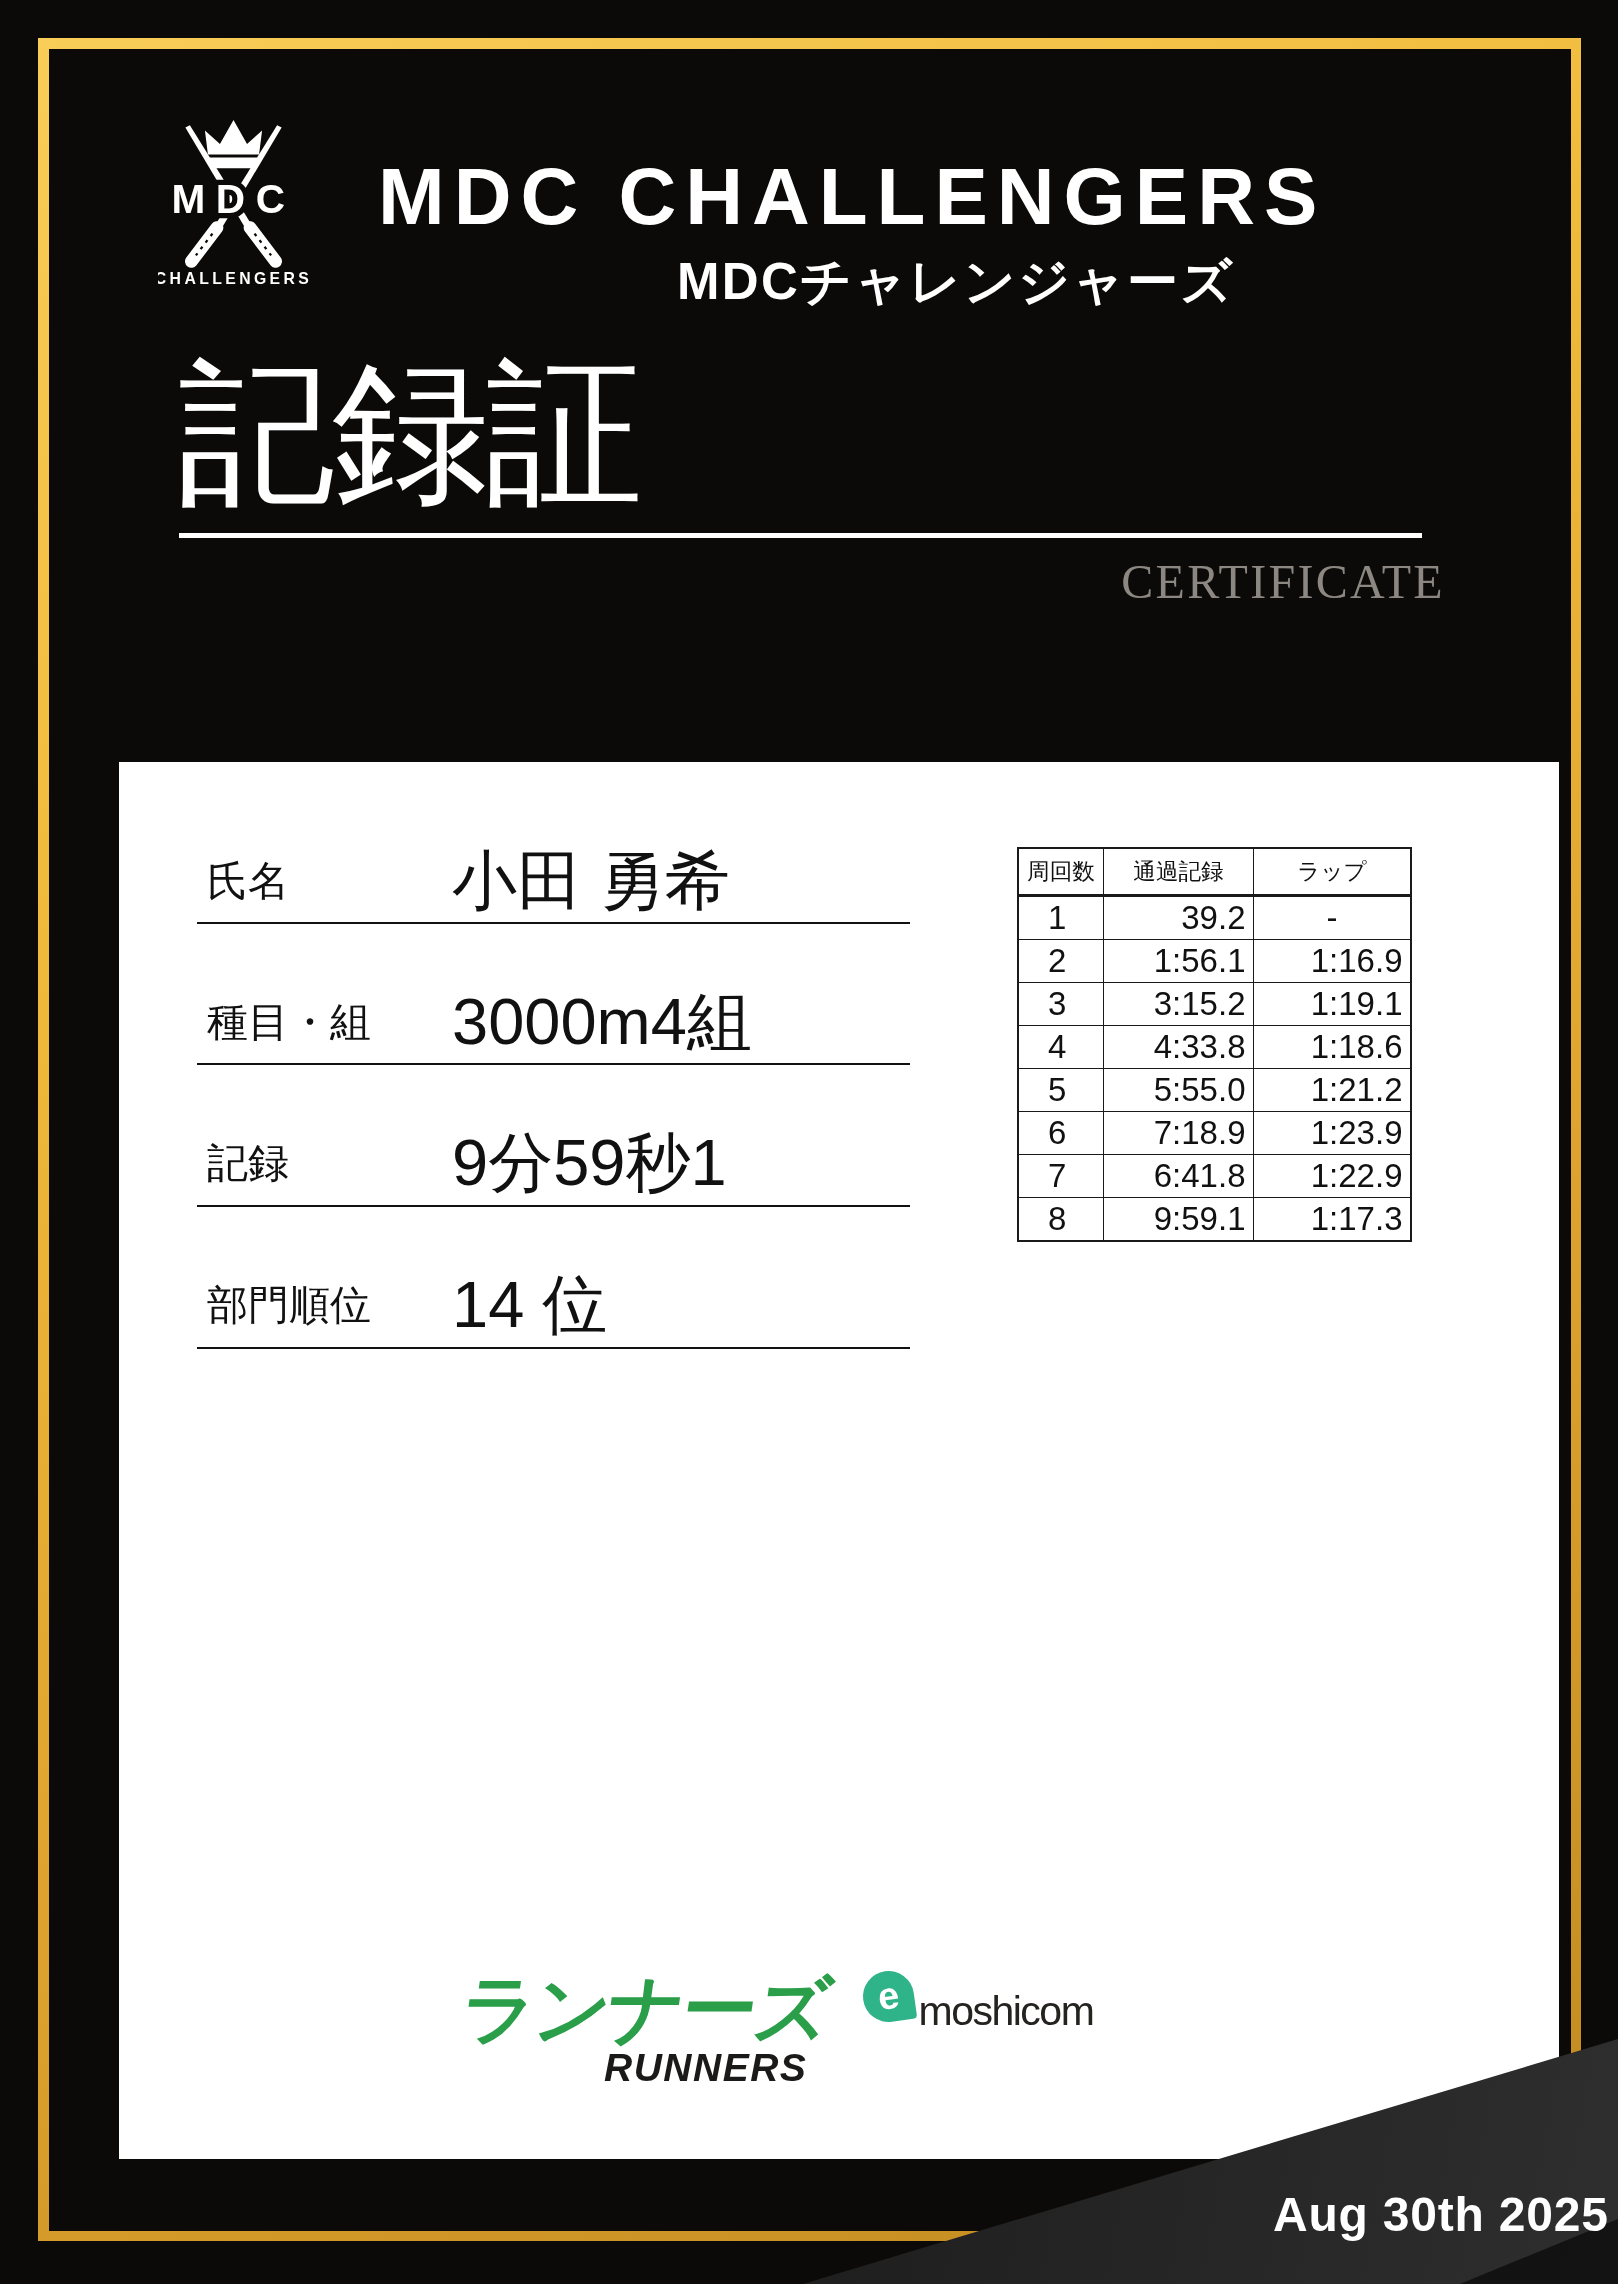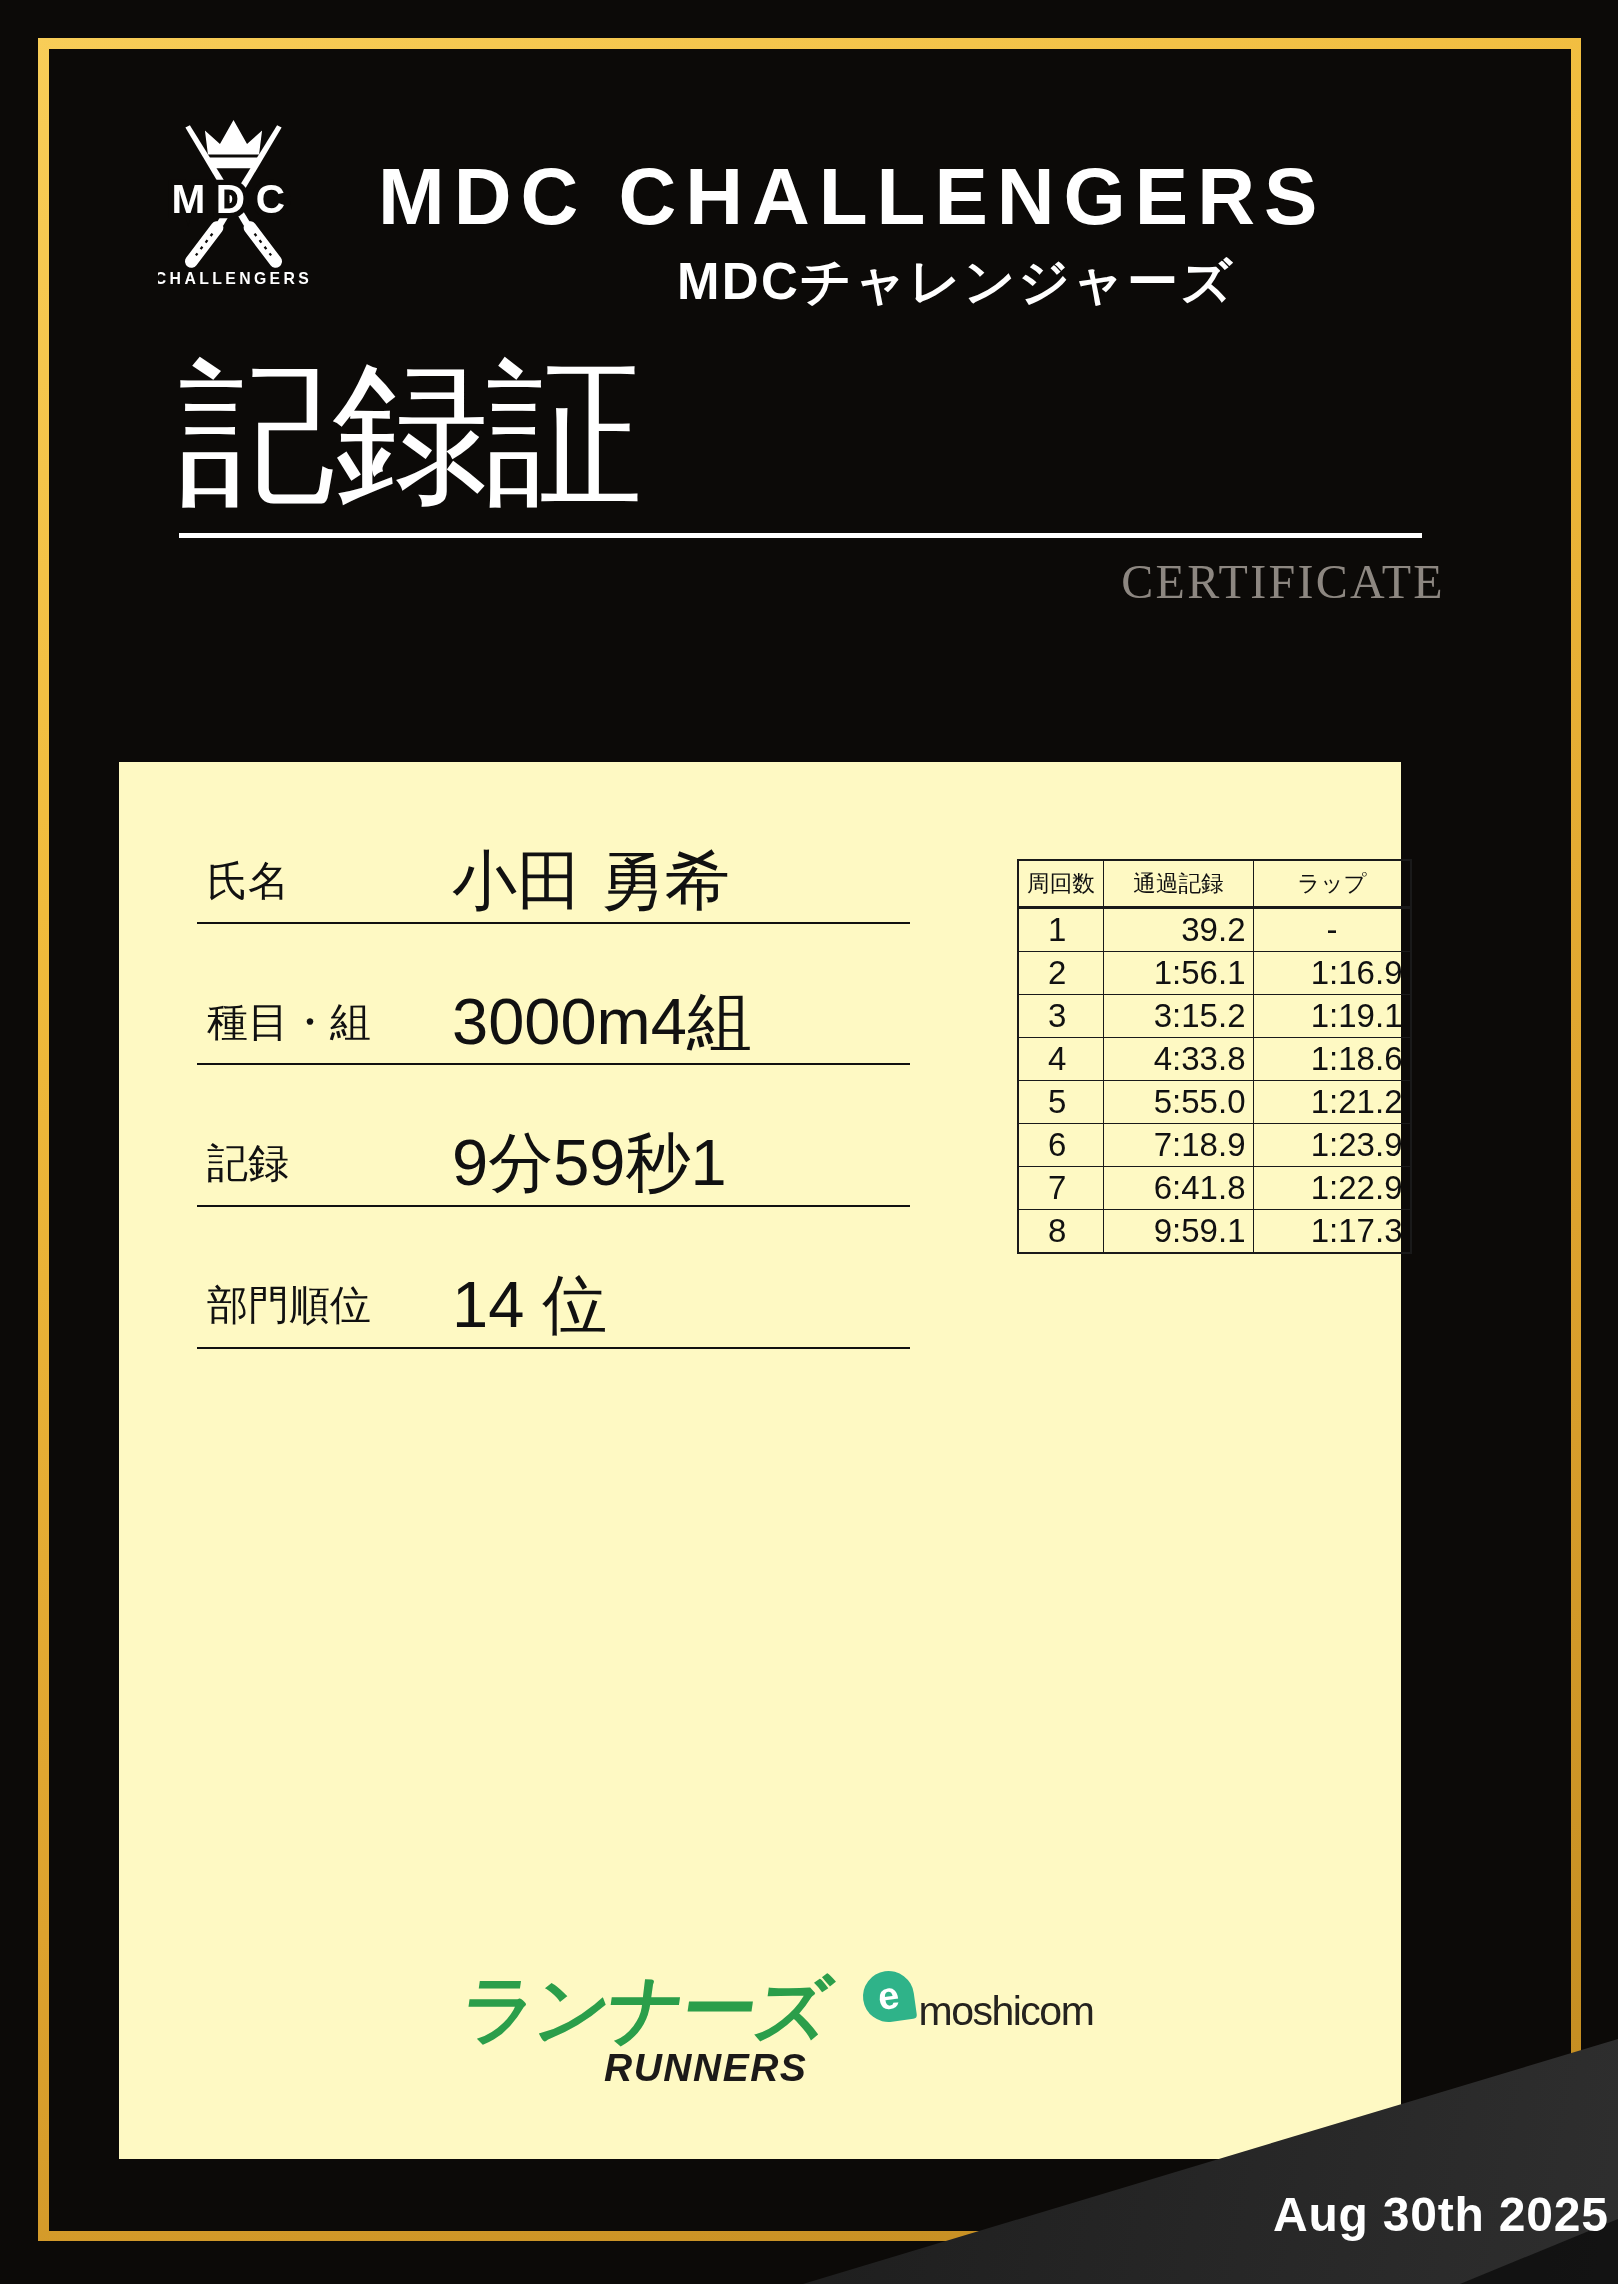--- a/index.html
+++ b/index.html
@@ -44,22 +44,22 @@
     position:absolute;left:179px;top:533px;width:1243px;height:4.5px;
     background:#ffffff;z-index:2;
   }
   .cert-title-en{
     position:absolute;left:179px;top:554px;width:1266px;z-index:2;
     text-align:right;color:#8d8781;font-size:48px;letter-spacing:2.3px;
     font-family:"Liberation Serif","DejaVu Serif",serif;
   }
   
   .card{
-    position:absolute;left:119px;top:762px;width:1282px;height:1397px;
-    background:#fef9c3;z-index:3;
+    position:absolute;left:119px;top:762px;width:1440px;height:1397px;
+    background:#ffffff;z-index:3;
   }
   .field-label{
     position:absolute;left:88px;transform:translateY(-50%);
     color:#111111;font-size:41px;font-weight:500;white-space:nowrap;
   }
   .field-value{
     position:absolute;left:333px;transform:translateY(-50%);
     color:#111111;font-size:65px;white-space:nowrap;
   }
   .field-suffix{
@@ -74,21 +74,21 @@
     position:absolute;left:898px;top:85px;
     border-collapse:collapse;table-layout:fixed;
     width:388px;
     font-family:"Liberation Sans","DejaVu Sans",sans-serif;
   }
   .lap-table th{
     border:1.5px solid #1a1a1a;border-bottom:3px solid #1a1a1a;
     height:45px;font-size:22.6px;font-weight:500;color:#111;
     text-align:center;padding:0;
   }
-  .lap-table{border:2.3px solid #1a1a1a;margin-top:12px;}
+  .lap-table{border:2.3px solid #1a1a1a;}
   .lap-table td{
     border:1.5px solid #1a1a1a;height:42px;font-size:33px;color:#111;
     padding:0 7.5px 0 0;
   }
   .col-lapno{width:84px;text-align:center;padding:0;}
   .col-split{width:149px;text-align:right;}
   .col-laptime{width:156px;text-align:right;}
   td.col-dash{text-align:center;padding:0;}
   
   .runners-jp{

